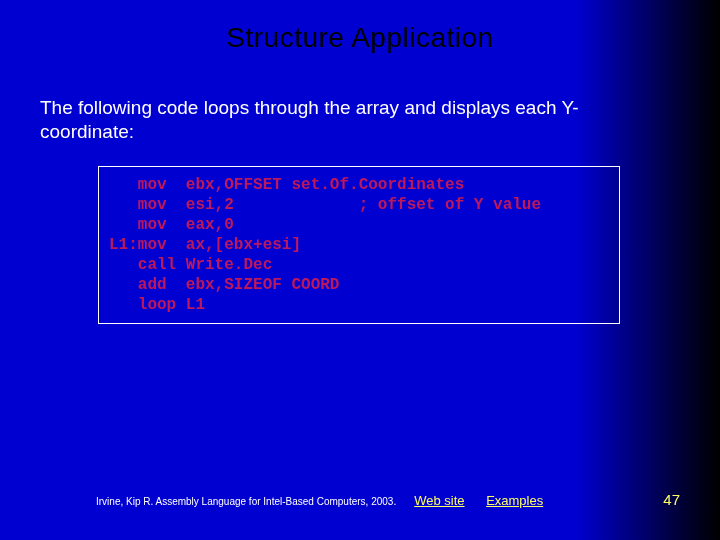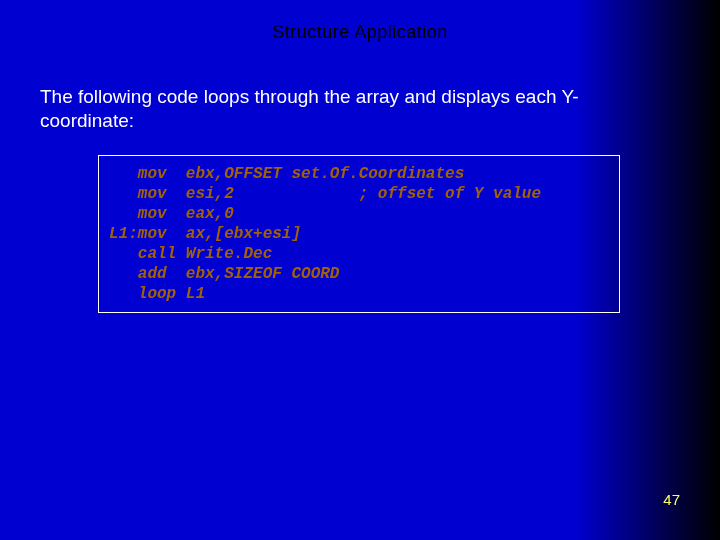--- a/index.html
+++ b/index.html
@@ -5,44 +5,43 @@
   * { margin: 0; padding: 0; box-sizing: border-box; }
   html, body { width: 720px; height: 540px; overflow: hidden; }
   body {
     background: linear-gradient(to right, #0000d0 0%, #0000d0 80%, #000050 92%, #000000 100%);
     font-family: Arial, Helvetica, sans-serif;
     color: #ffffff;
     position: relative;
   }
   .title {
     text-align: center;
-    font-size: 18px;
+    font-size: 28px;
     font-weight: normal;
     color: #000000;
     padding-top: 22px;
     letter-spacing: 0.5px;
   }
   .intro {
     font-size: 19px;
     color: #ffffff;
     padding: 42px 48px 0 40px;
     line-height: 1.25;
   }
   .code-box {
     margin: 22px 0 0 98px;
     width: 522px;
     border: 1px solid #ffffff;
     padding: 8px 10px;
     font-family: "Courier New", Courier, monospace;
     font-size: 16px;
     font-weight: bold;
-    color: #a16207;
+    color: #be185d;
     white-space: pre;
     line-height: 1.25;
-    font-style: italic;
   }
   .footer {
     position: absolute;
     left: 0;
     right: 0;
     bottom: 32px;
     padding: 0 40px 0 96px;
     display: flex;
     align-items: baseline;
     font-size: 10px;
@@ -76,14 +75,19 @@
 
 <div class="code-box">   mov  ebx,OFFSET set.Of.Coordinates
    mov  esi,2             ; offset of Y value
    mov  eax,0
 L1:mov  ax,[ebx+esi]
    call Write.Dec
    add  ebx,SIZEOF COORD
    loop L1</div>
 
 <div class="footer">
+  <span class="credit">Irvine, Kip R. Assembly Language for Intel-Based Computers, 2003.</span>
+  <span class="links">
+    <a>Web site</a>
+    <a>Examples</a>
+  </span>
   <span class="pagenum">47</span>
 </div>
 
 </body></html>

